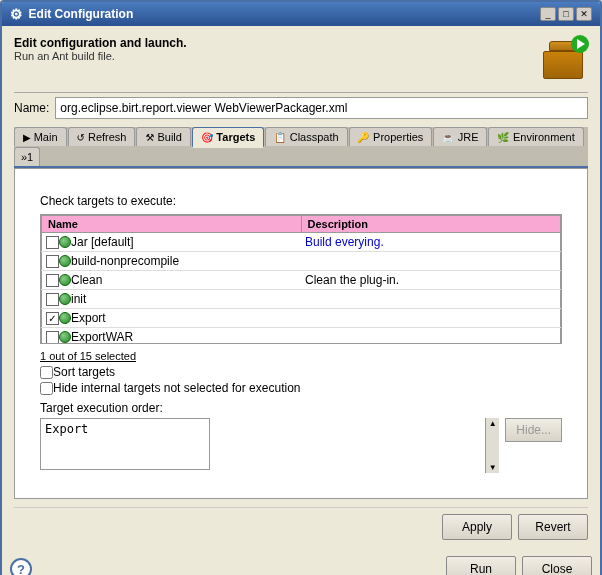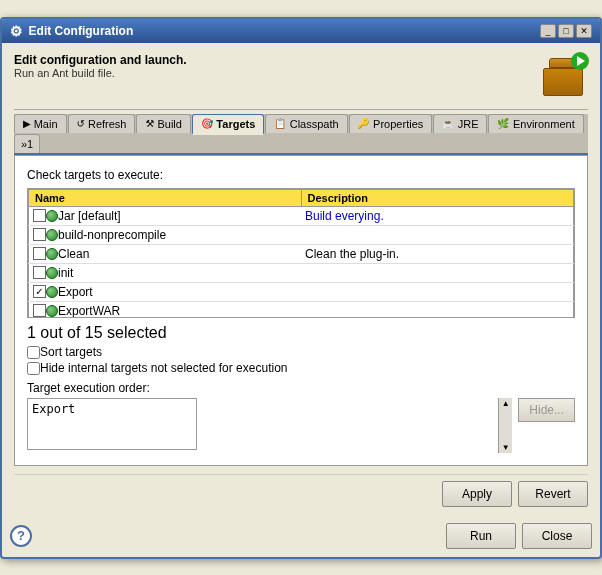--- a/index.html
+++ b/index.html
@@ -190,37 +190,37 @@
       background: #d4d0c8;
       border: 1px solid #999;
       border-bottom: none;
       font-size: 11px;
       cursor: pointer;
       border-radius: 3px 3px 0 0;
     }
     .content-area {
       border: 1px solid #999;
       background: white;
-      padding: 12px;
+      padding: 25px;
       margin-bottom: 6px;
     }
     .check-label {
       font-size: 12px;
       margin-bottom: 6px;
       color: #000;
     }
     .targets-table {
       width: 100%;
       border: 1px solid #999;
       font-size: 12px;
       border-collapse: collapse;
       margin-bottom: 0;
     }
     .targets-table th {
-      background: #fde047;
+      background: #f9a8d4;
       border: 1px solid #999;
       padding: 2px 6px;
       text-align: left;
       font-weight: bold;
       font-size: 11px;
     }
     .targets-table td {
       border-bottom: 1px solid #ddd;
       padding: 2px 4px;
       vertical-align: middle;
@@ -260,23 +260,24 @@
     }
     .table-scroll {
       height: 100%;
       overflow-y: auto;
       overflow-x: auto;
     }
     .table-scroll::-webkit-scrollbar { width: 14px; height: 14px; }
     .table-scroll::-webkit-scrollbar-track { background: #f0f0f0; }
     .table-scroll::-webkit-scrollbar-thumb { background: #c0bdb0; border: 1px solid #999; }
     .status-text {
-      font-size: 16px;
+      font-size: 11px;
       color: #000;
       margin: 6px 0 3px 0;
+      text-decoration: underline;
     }
     .checkbox-row {
       display: flex;
       align-items: flex-end;
       margin-bottom: 2px;
     }
     .checkbox-row label {
       font-size: 12px;
       cursor: pointer;
     }
@@ -395,20 +396,24 @@
           <div class="toolbox-body"></div>
           <div class="play-btn">
             <div class="play-triangle"></div>
           </div>
         </div>
       </div>
     </div>
 
     <hr class="divider">
 
+    <div class="name-row">
+      <span class="name-label">Name:</span>
+      <input class="name-input" type="text" value="org.eclipse.birt.report.viewer WebViewerPackager.xml" style="">
+    </div>
 
     <div class="tabs">
       <div class="tab">
         <span class="tab-icon">▶</span>
         <span>Main</span>
       </div>
       <div class="tab">
         <span class="tab-icon">↺</span>
         <span>Refresh</span>
       </div>

